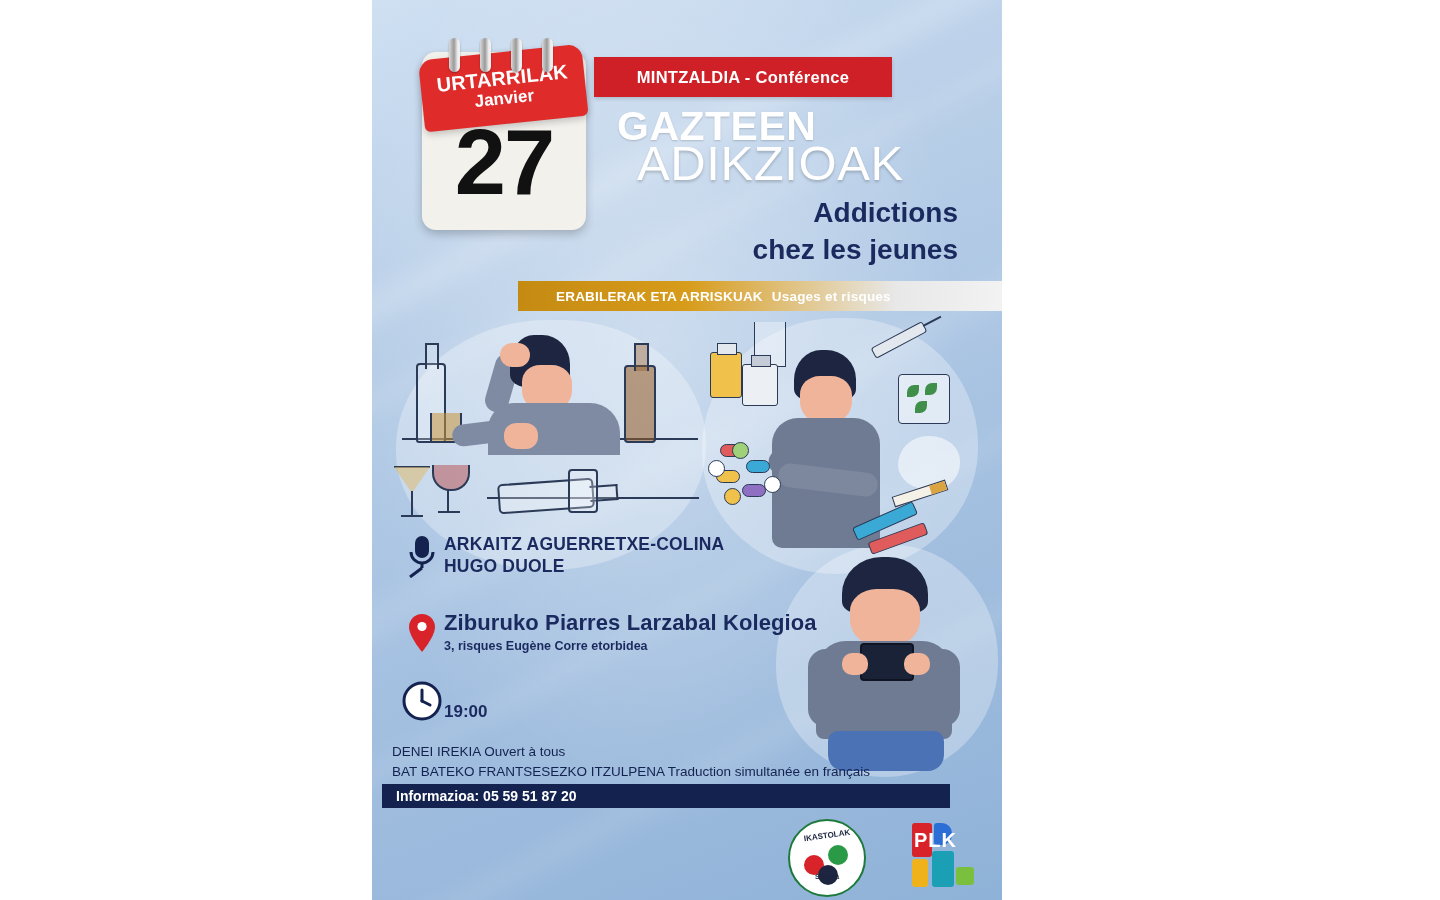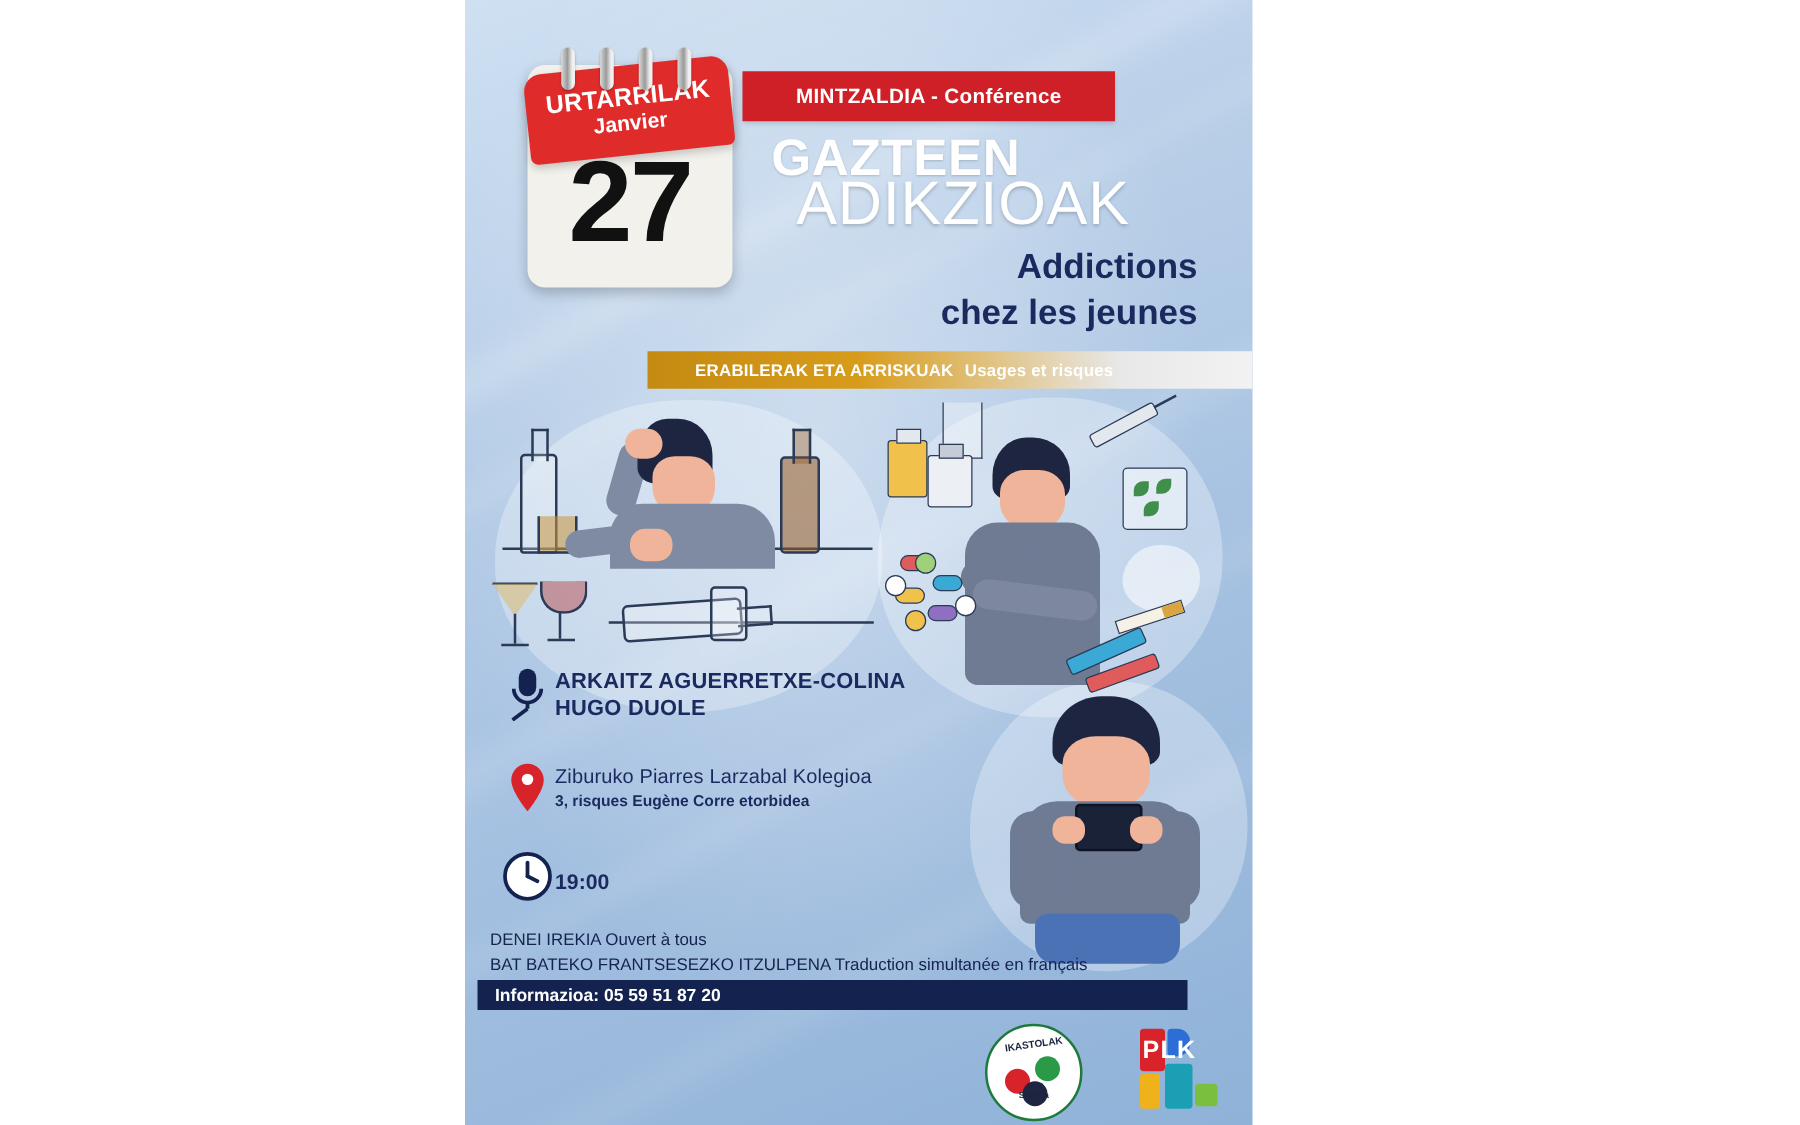--- a/index.html
+++ b/index.html
@@ -419,38 +419,38 @@
   .p3-hand-r {
     position:absolute; left:128px; top:108px; width:26px; height:22px;
     background:#f0b49a; border-radius:10px;
   }
   .p3-legs {
     position:absolute; left:52px; top:186px; width:116px; height:40px;
     background:#4a72b5; border-radius: 10px 10px 16px 16px;
   }
 
   
-  .info-row { position: absolute; display: flex; align-items: center; }
+  .info-row { position: absolute; display: flex; align-items: flex-end; }
   #row-speakers { left: 28px; top: 533px; }
   #row-place { left: 28px; top: 610px; }
   #row-time { left: 28px; top: 680px; }
 
   .icon-box { width: 44px; display:flex; justify-content:center; align-items:flex-start; }
 
   .speakers-text {
     color: #1b2a5e;
     font-size: 17.5px;
     font-weight: bold;
     line-height: 1.28;
     letter-spacing: .2px;
   }
   .place-main {
     color: #1b2a5e;
-    font-size: 16px;
-    font-weight: normal;
+    font-size: 22px;
+    font-weight: bold;
     letter-spacing: .1px;
   }
   .place-sub {
     color: #1b2a5e;
     font-size: 12.5px;
     font-weight: bold;
     margin-top: 3px;
   }
   .time-text {
     color: #1b2a5e;

